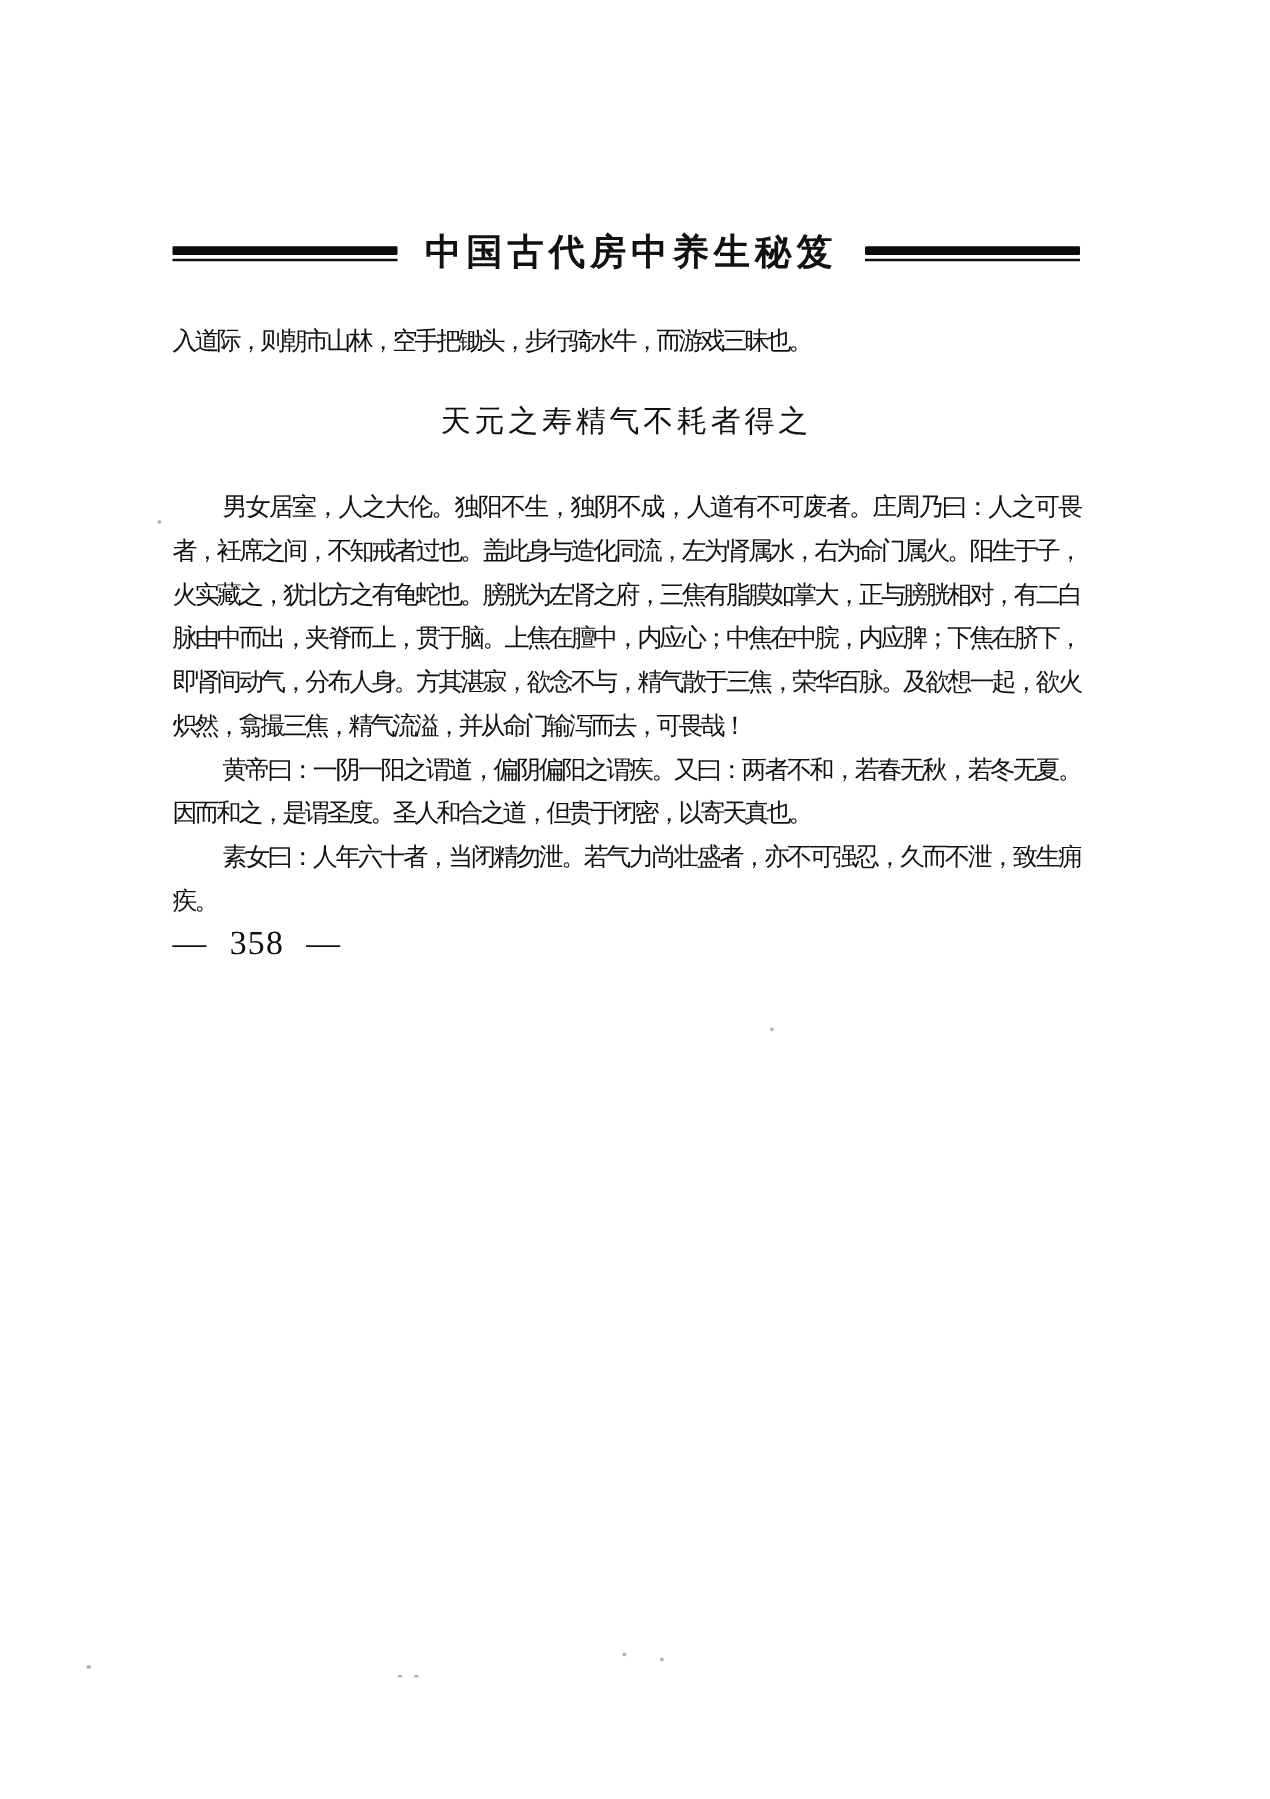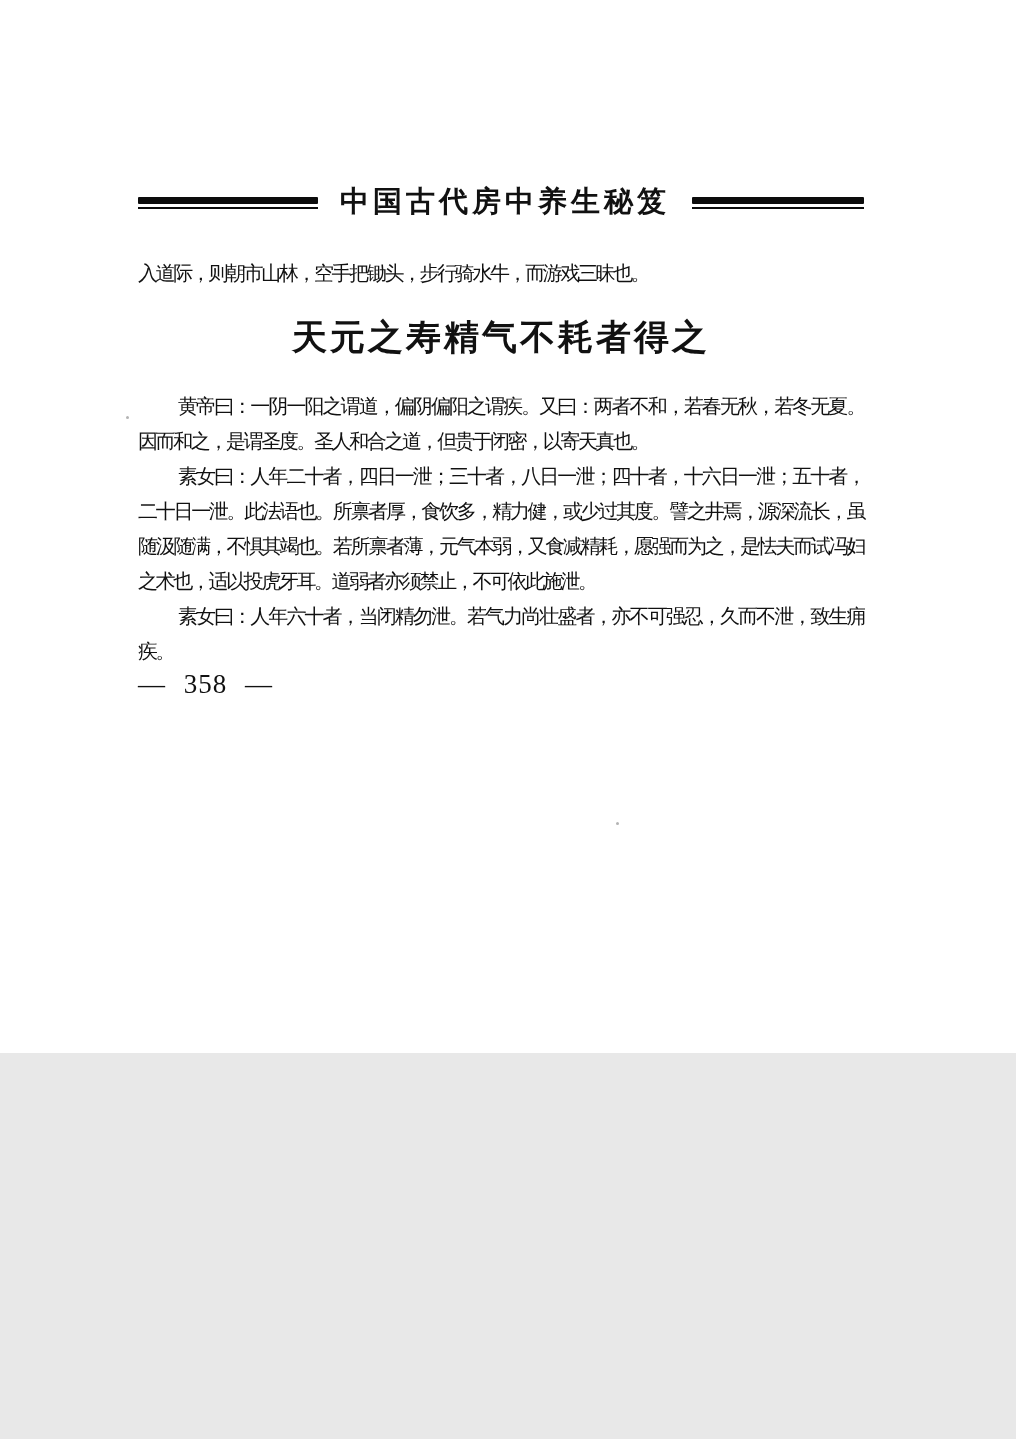--- a/index.html
+++ b/index.html
@@ -3,21 +3,21 @@
 <meta charset="utf-8">
 <style>
   html, body {
     margin: 0;
     padding: 0;
     background: #e8e8e8;
   }
   .page {
     position: relative;
     width: 1016px;
-    height: 1053px;
+    height: 1439px;
     margin: 0 auto;
     background: #ffffff;
     overflow: hidden;
     font-family: "Liberation Serif", "DejaVu Serif", serif;
     color: #111111;
   }
   .content {
     position: absolute;
     left: 138px;
     top: 186px;
@@ -55,22 +55,22 @@
     font-size: 20px;
     line-height: 35px;
     letter-spacing: -2.4px;
     text-align: justify;
     text-justify: inter-character;
   }
   p.para { text-indent: 2em; }
   p.intro { text-indent: 0; }
   h2.section-heading {
     margin: 26px 0 30px 0;
-    font-size: 35px;
-    font-weight: bold;
+    font-size: 24px;
+    font-weight: normal;
     text-align: center;
     letter-spacing: 3px;
     line-height: 42px;
   }
   
   .page-number {
     font-size: 27px;
     letter-spacing: 1px;
     word-spacing: 10px;
     white-space: nowrap;
@@ -99,26 +99,26 @@
       <div class="rule rule-right">
         <div class="thick"></div>
         <div class="thin"></div>
       </div>
     </div>
 
     <p class="bodytext intro">入道际，则朝市山林，空手把锄头，步行骑水牛，而游戏三昧也。</p>
 
     <h2 class="section-heading">天元之寿精气不耗者得之</h2>
 
+    <p class="bodytext para">男女居室，人之大伦。独阳不生，独阴不成，人道有不可废者。庄周乃曰：人之可畏者，衽席之间，不知戒者过也。盖此身与造化同流，左为肾属水，右为命门属火。阳生于子，火实藏之，犹北方之有龟蛇也。膀胱为左肾之府，三焦有脂膜如掌大，正与膀胱相对，有二白脉由中而出，夹脊而上，贯于脑。上焦在膻中，内应心；中焦在中脘，内应脾；下焦在脐下，即肾间动气，分布人身。方其湛寂，欲念不与，精气散于三焦，荣华百脉。及欲想一起，欲火炽然，翕撮三焦，精气流溢，并从命门输泻而去，可畏哉！</p>
 
 
 
     <p class="bodytext para">黄帝曰：一阴一阳之谓道，偏阴偏阳之谓疾。又曰：两者不和，若春无秋，若冬无夏。因而和之，是谓圣度。圣人和合之道，但贵于闭密，以寄天真也。</p>
 
-    <p class="bodytext para">素女曰：人年二十者，四日一泄；三十者，八日一泄；四十者，十六日一泄；五十者，二十日一泄。此法语也。所禀者厚，食饮多，精力健，或少过其度。譬之井焉，源深流长，虽随汲随满，不惧其竭也。若所禀者薄，元气本弱，又食减精耗，愿强而为之，是怯夫而试冯妇之术也，适以投虎牙耳。道弱者亦须禁止，不可依此施泄。</p>
 
     <p class="bodytext para">素女曰：人年六十者，当闭精勿泄。若气力尚壮盛者，亦不可强忍，久而不泄，致生痈疾。</p>
 
     <div class="page-number">— 358 —</div>
 
   </div>
 
   <div class="speck" style="left:126px; top:416px; width:3px; height:3px;"></div>
   <div class="speck" style="left:616px; top:822px; width:3px; height:3px;"></div>
   <div class="speck" style="left:69px;  top:1332px; width:4px; height:3px;"></div>

